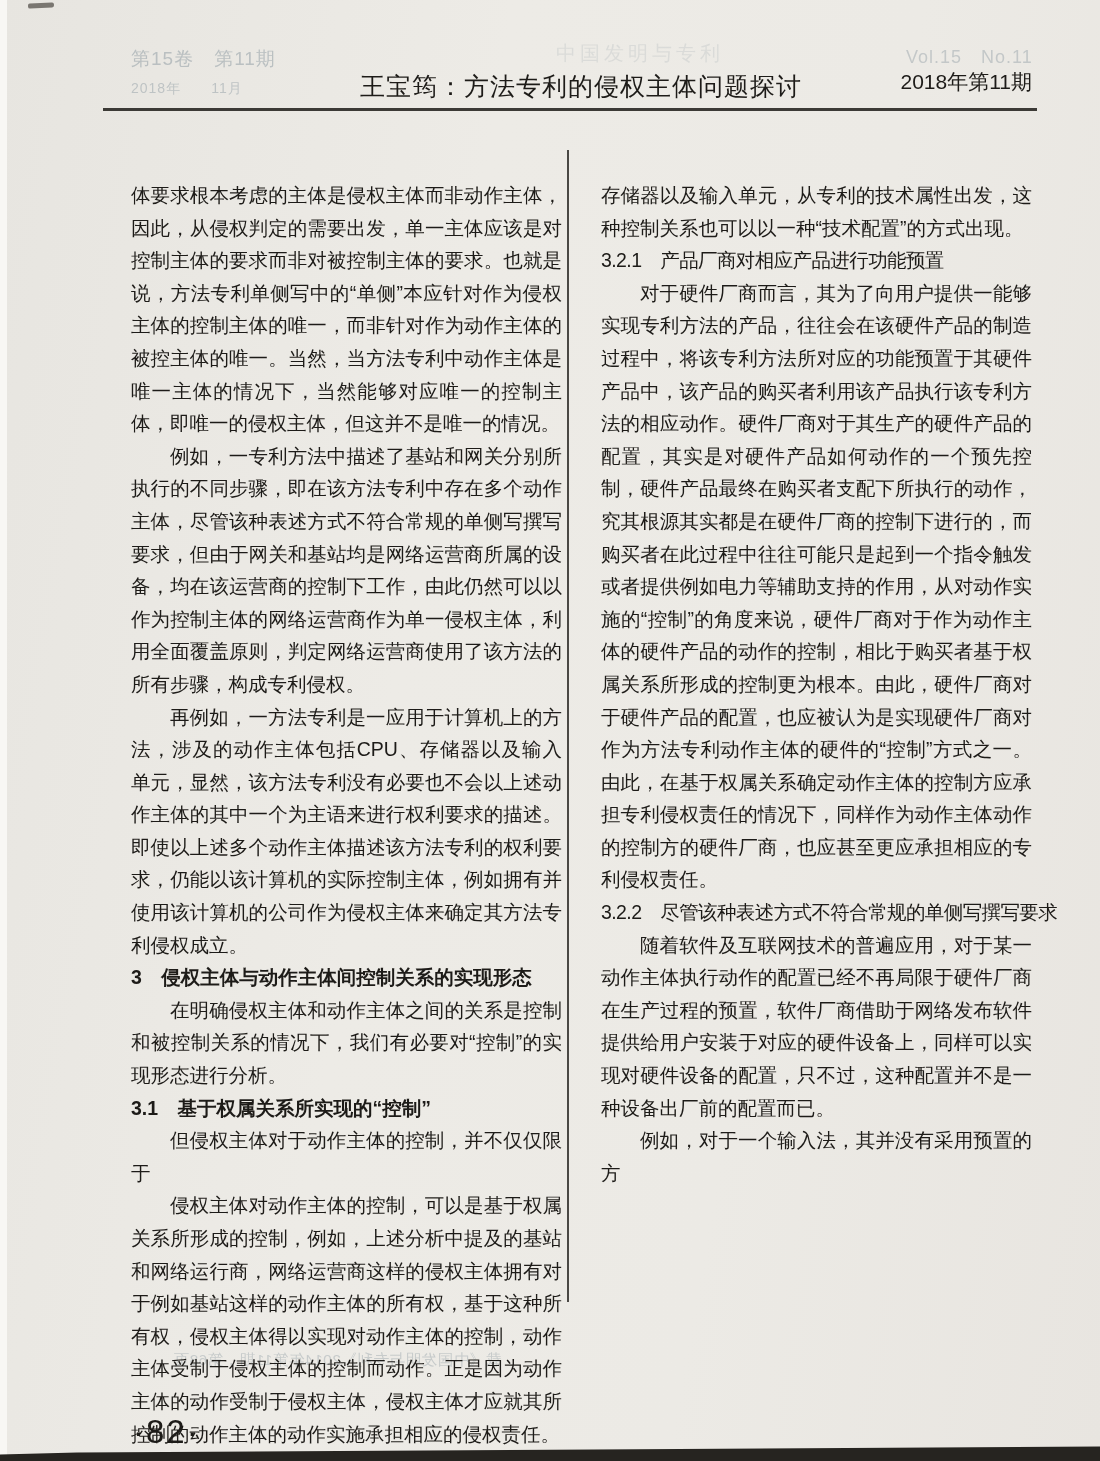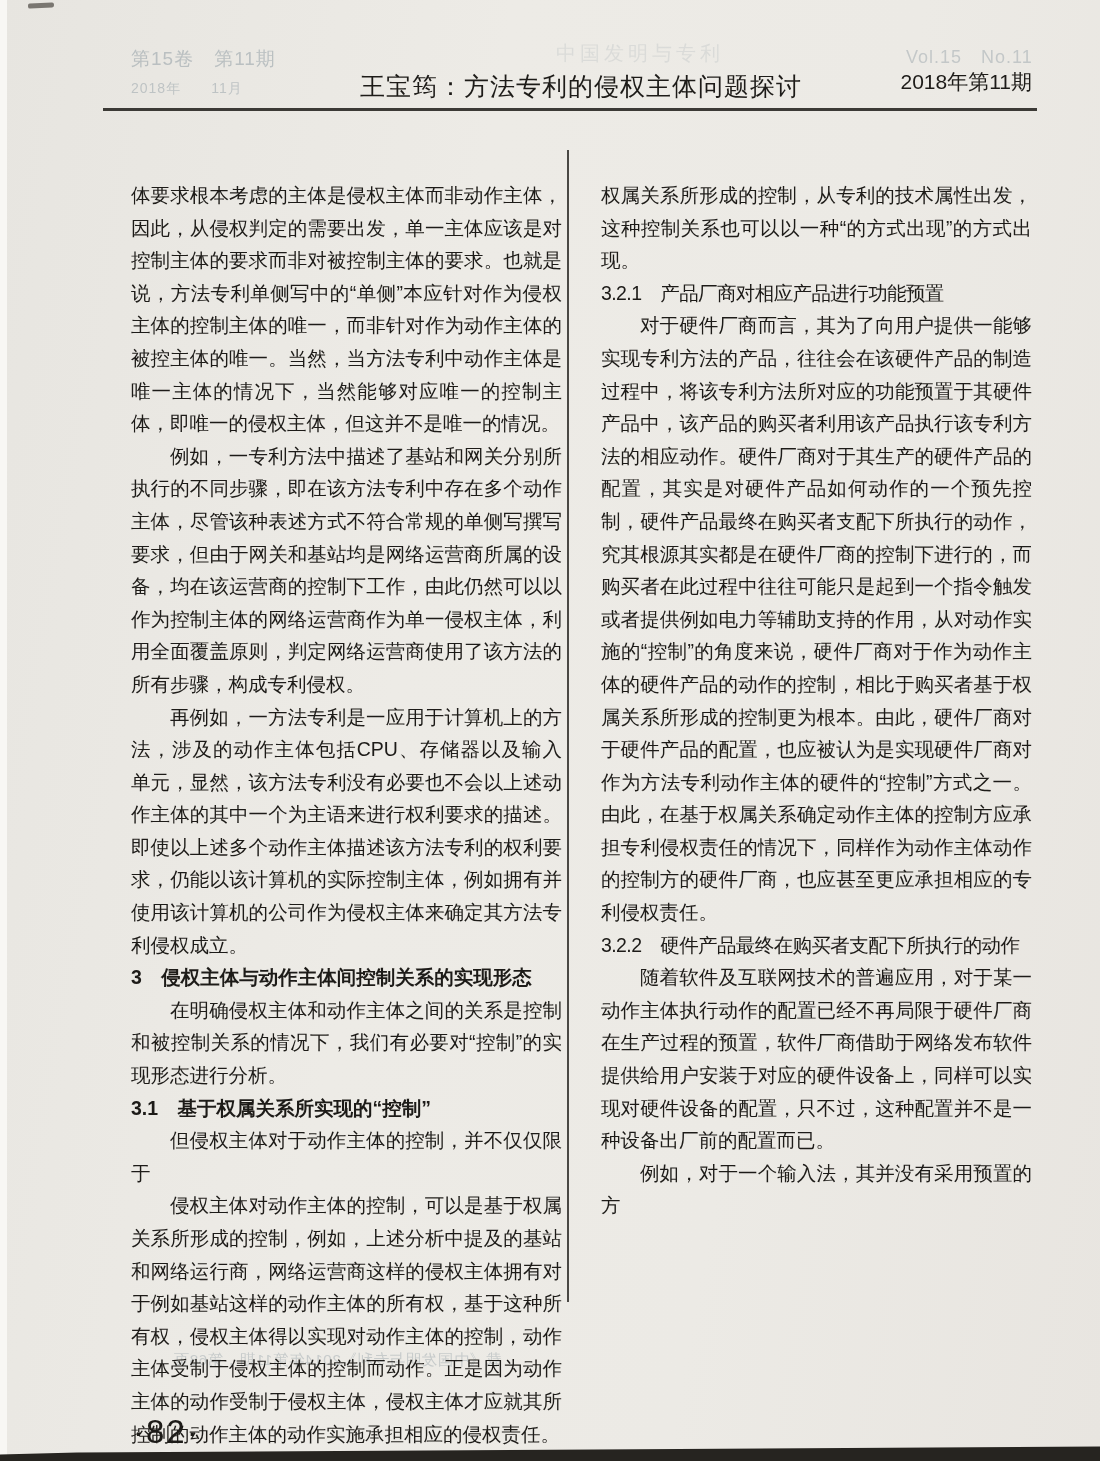--- a/index.html
+++ b/index.html
@@ -74,24 +74,24 @@
     <p class="body">例如，一专利方法中描述了基站和网关分别所执行的不同步骤，即在该方法专利中存在多个动作主体，尽管该种表述方式不符合常规的单侧写撰写要求，但由于网关和基站均是网络运营商所属的设备，均在该运营商的控制下工作，由此仍然可以以作为控制主体的网络运营商作为单一侵权主体，利用全面覆盖原则，判定网络运营商使用了该方法的所有步骤，构成专利侵权。</p>
     <p class="body">再例如，一方法专利是一应用于计算机上的方法，涉及的动作主体包括CPU、存储器以及输入单元，显然，该方法专利没有必要也不会以上述动作主体的其中一个为主语来进行权利要求的描述。即使以上述多个动作主体描述该方法专利的权利要求，仍能以该计算机的实际控制主体，例如拥有并使用该计算机的公司作为侵权主体来确定其方法专利侵权成立。</p>
     <h3 class="heading-1">3　侵权主体与动作主体间控制关系的实现形态</h3>
     <p class="body">在明确侵权主体和动作主体之间的关系是控制和被控制关系的情况下，我们有必要对“控制”的实现形态进行分析。</p>
     <h4 class="heading-2">3.1　基于权属关系所实现的“控制”</h4>
     <p class="body">但侵权主体对于动作主体的控制，并不仅仅限于</p>
     <p class="body">侵权主体对动作主体的控制，可以是基于权属关系所形成的控制，例如，上述分析中提及的基站和网络运行商，网络运营商这样的侵权主体拥有对于例如基站这样的动作主体的所有权，基于这种所有权，侵权主体得以实现对动作主体的控制，动作主体受制于侵权主体的控制而动作。正是因为动作主体的动作受制于侵权主体，侵权主体才应就其所控制的动作主体的动作实施承担相应的侵权责任。</p>
   </div>
 
   <div class="col col-right">
-    <p class="noindent">权属关系所形成的控制，从专利的技术属性出发，这种控制关系也可以以一种“的方式出现”的方式出现。</p>
+    <p class="noindent">存储器以及输入单元，从专利的技术属性出发，这种控制关系也可以以一种“技术配置”的方式出现。</p>
     <h5 class="heading-3">3.2.1　产品厂商对相应产品进行功能预置</h5>
     <p class="body">对于硬件厂商而言，其为了向用户提供一能够实现专利方法的产品，往往会在该硬件产品的制造过程中，将该专利方法所对应的功能预置于其硬件产品中，该产品的购买者利用该产品执行该专利方法的相应动作。硬件厂商对于其生产的硬件产品的配置，其实是对硬件产品如何动作的一个预先控制，硬件产品最终在购买者支配下所执行的动作，究其根源其实都是在硬件厂商的控制下进行的，而购买者在此过程中往往可能只是起到一个指令触发或者提供例如电力等辅助支持的作用，从对动作实施的“控制”的角度来说，硬件厂商对于作为动作主体的硬件产品的动作的控制，相比于购买者基于权属关系所形成的控制更为根本。由此，硬件厂商对于硬件产品的配置，也应被认为是实现硬件厂商对作为方法专利动作主体的硬件的“控制”方式之一。由此，在基于权属关系确定动作主体的控制方应承担专利侵权责任的情况下，同样作为动作主体动作的控制方的硬件厂商，也应甚至更应承担相应的专利侵权责任。</p>
-    <h5 class="heading-3">3.2.2　硬件产品最终在购买者支配下所执行的动作</h5>
+    <h5 class="heading-3">3.2.2　尽管该种表述方式不符合常规的单侧写撰写要求</h5>
     <p class="body">随着软件及互联网技术的普遍应用，对于某一动作主体执行动作的配置已经不再局限于硬件厂商在生产过程的预置，软件厂商借助于网络发布软件提供给用户安装于对应的硬件设备上，同样可以实现对硬件设备的配置，只不过，这种配置并不是一种设备出厂前的配置而已。</p>
     <p class="body">例如，对于一个输入法，其并没有采用预置的方</p>
   </div>
 
   <div class="page-number">·82·</div>
   <div class="edge-bottom"></div>
 
 </div>
 
 </body></html>

